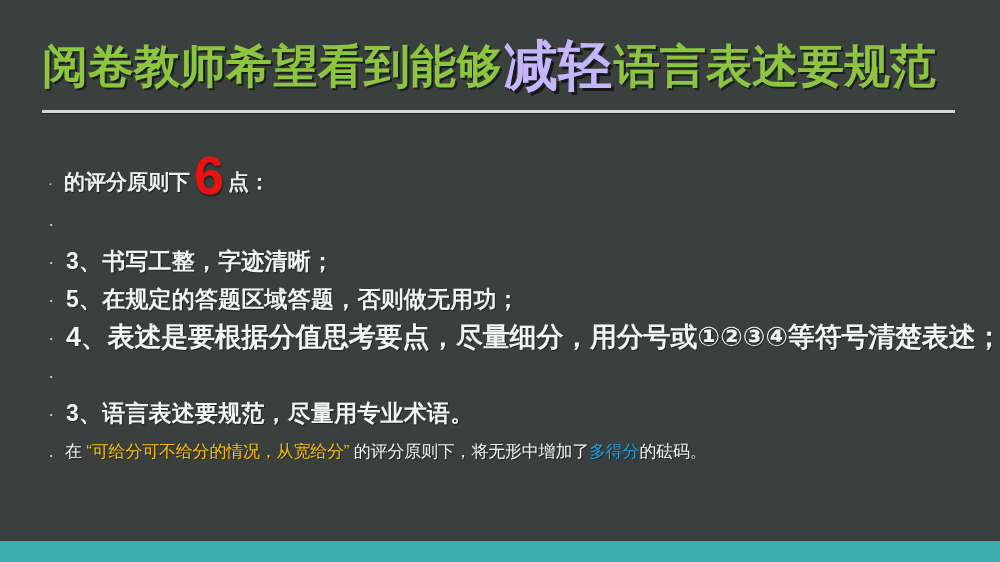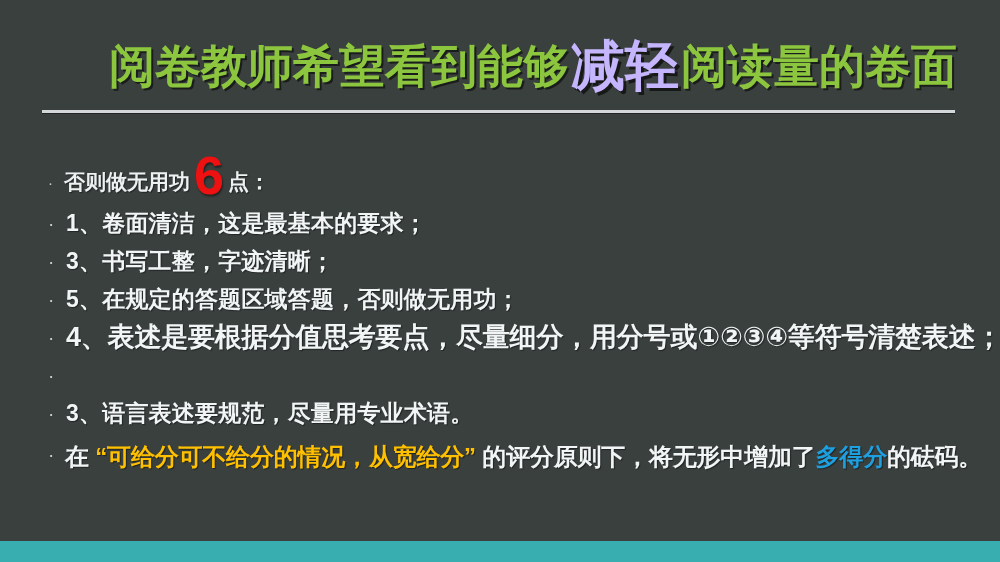--- a/index.html
+++ b/index.html
@@ -17,28 +17,27 @@
     position: relative;
     width: 1000px;
     height: 562px;
     background: #3a403e;
     overflow: hidden;
   }
 
   
   #title-block {
     position: absolute;
-    left: 27px;
+    left: 42px;
     top: 30px;
     width: 930px;
     height: 72px;
     display: flex;
     align-items: center;
     white-space: nowrap;
-    justify-content: flex-end;
   }
   .title-text {
     font-size: 46px;
     font-weight: bold;
     line-height: 1;
     letter-spacing: 0px;
   }
   .title-green {
     color: #8cc63e;
     text-shadow: 2px 2px 0 rgba(0,0,0,0.55);
@@ -139,22 +138,22 @@
   #closing-row {
     display: flex;
     align-items: flex-start;
   }
   #closing-row .bullet-dot {
     font-size: 19px;
     line-height: 1.6;
     width: 17px;
   }
   .closing-text {
-    font-size: 24px;
-    font-weight: bold;
+    font-size: 17px;
+    font-weight: normal;
     color: #f2f5f6;
     line-height: 1.42;
     text-shadow: 1px 1px 1px rgba(0,0,0,0.45);
     letter-spacing: -0.2px;
   }
   .hl-gold {
     color: #ffc000;
   }
   .hl-blue {
     color: #1e9fe0;
@@ -171,37 +170,36 @@
   }
 </style>
 </head>
 <body>
 
 <div id="slide">
 
   <div id="title-block">
     <span class="title-text title-green">阅卷教师希望看到能够</span>
       <span class="title-accent">减轻</span>
-      <span class="title-text title-green">阅读量的卷面</span>
+      <span class="title-text title-green">语言表述要规范</span>
   </div>
 
   <div id="title-rule"></div>
 
   <div id="body-block">
 
     <div class="bullet-row" id="intro-row">
       <span class="bullet-dot">·</span>
-      <span class="intro-text">否则做无用功</span>
+      <span class="intro-text">的评分原则下</span>
       <span class="intro-number">6</span>
       <span class="intro-text">点：</span>
     </div>
 
     <div class="bullet-row list-row">
       <span class="bullet-dot big">·</span>
-      <span class="list-text">1、卷面清洁，这是最基本的要求；</span>
     </div>
 
     <div class="bullet-row list-row">
       <span class="bullet-dot big">·</span>
       <span class="list-text">3、书写工整，字迹清晰；</span>
     </div>
 
     <div class="bullet-row list-row">
       <span class="bullet-dot big">·</span>
       <span class="list-text">5、在规定的答题区域答题，否则做无用功；</span>

